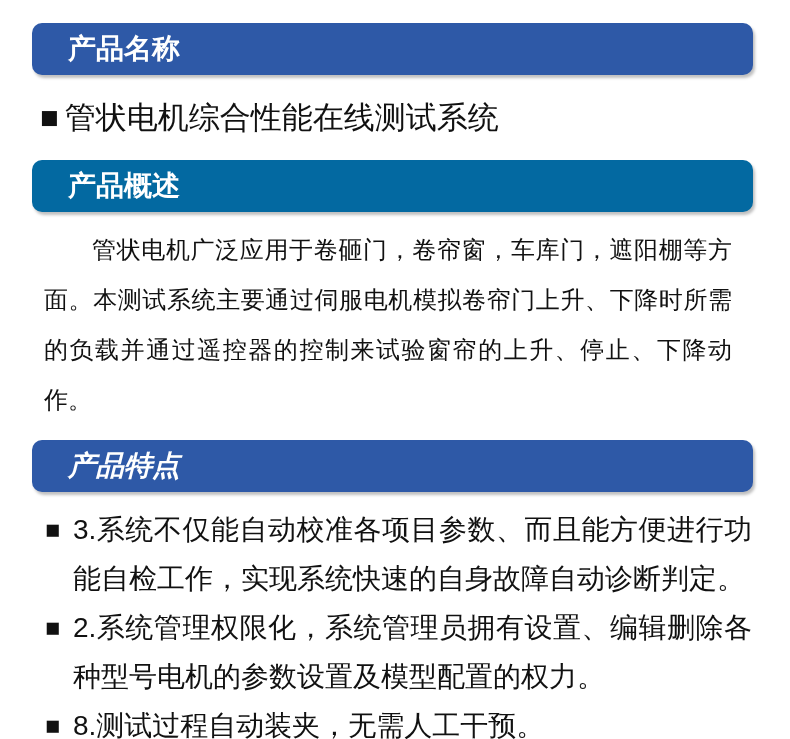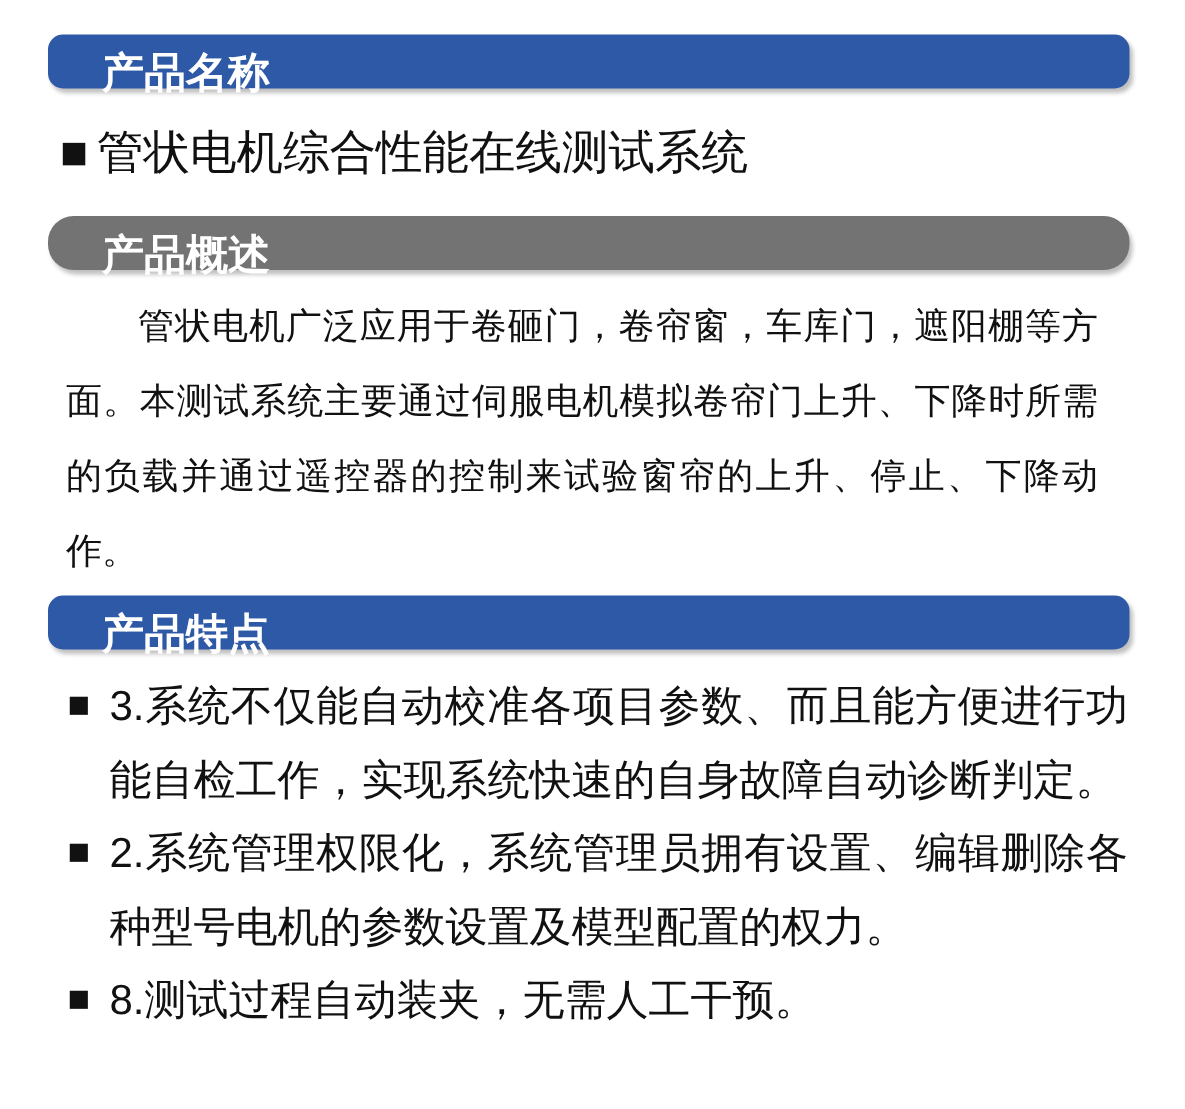--- a/index.html
+++ b/index.html
@@ -9,35 +9,35 @@
   }
   body {
     width: 790px;
     height: 739px;
     overflow: hidden;
     font-family: "Liberation Sans", sans-serif;
     color: #111111;
   }
   .banner {
     box-sizing: border-box;
-    height: 36px;
+    height: 52px;
     margin-left: 32px;
     margin-right: 37px;
     border-radius: 10px;
     background: #2E59A7;
     color: #ffffff;
     font-size: 28px;
     font-weight: bold;
     line-height: 52px;
     padding-left: 36px;
     box-shadow: 2px 3px 3px rgba(0,0,0,0.25);
   }
   #banner-name { margin-top: 23px; }
   #banner-overview { margin-top: 19px; }
-  #banner-features { margin-top: 4px; }
+  #banner-features { margin-top: 15px; font-style: italic; }
 
   .title-row {
     margin: 20px 40px 0 40px;
     font-size: 31px;
     font-weight: normal;
     line-height: 46px;
     white-space: nowrap;
   }
   .title-marker {
     margin-right: 6px;
@@ -76,21 +76,21 @@
 <body>
 
 <div class="banner" id="banner-name" style="background: rgb(46, 89, 167); color: rgb(255, 255, 255);">
   <span>产品名称</span>
 </div>
 
 <div class="title-row">
   <span class="title-marker">■</span><span>管状电机综合性能在线测试系统</span>
 </div>
 
-<div class="banner" id="banner-overview" style="background: #737373; color: rgb(255, 255, 255); border-radius: 17px;">
+<div class="banner" id="banner-overview" style="background: #0369a1; color: rgb(255, 255, 255);">
   <span>产品概述</span>
 </div>
 
 <p class="overview">管状电机广泛应用于卷砸门，卷帘窗，车库门，遮阳棚等方面。本测试系统主要通过伺服电机模拟卷帘门上升、下降时所需的负载并通过遥控器的控制来试验窗帘的上升、停止、下降动作。</p>
 
 <div class="banner" id="banner-features" style="background: rgb(46, 89, 167); color: rgb(255, 255, 255);">
   <span>产品特点</span>
 </div>
 
 <ul class="features">

